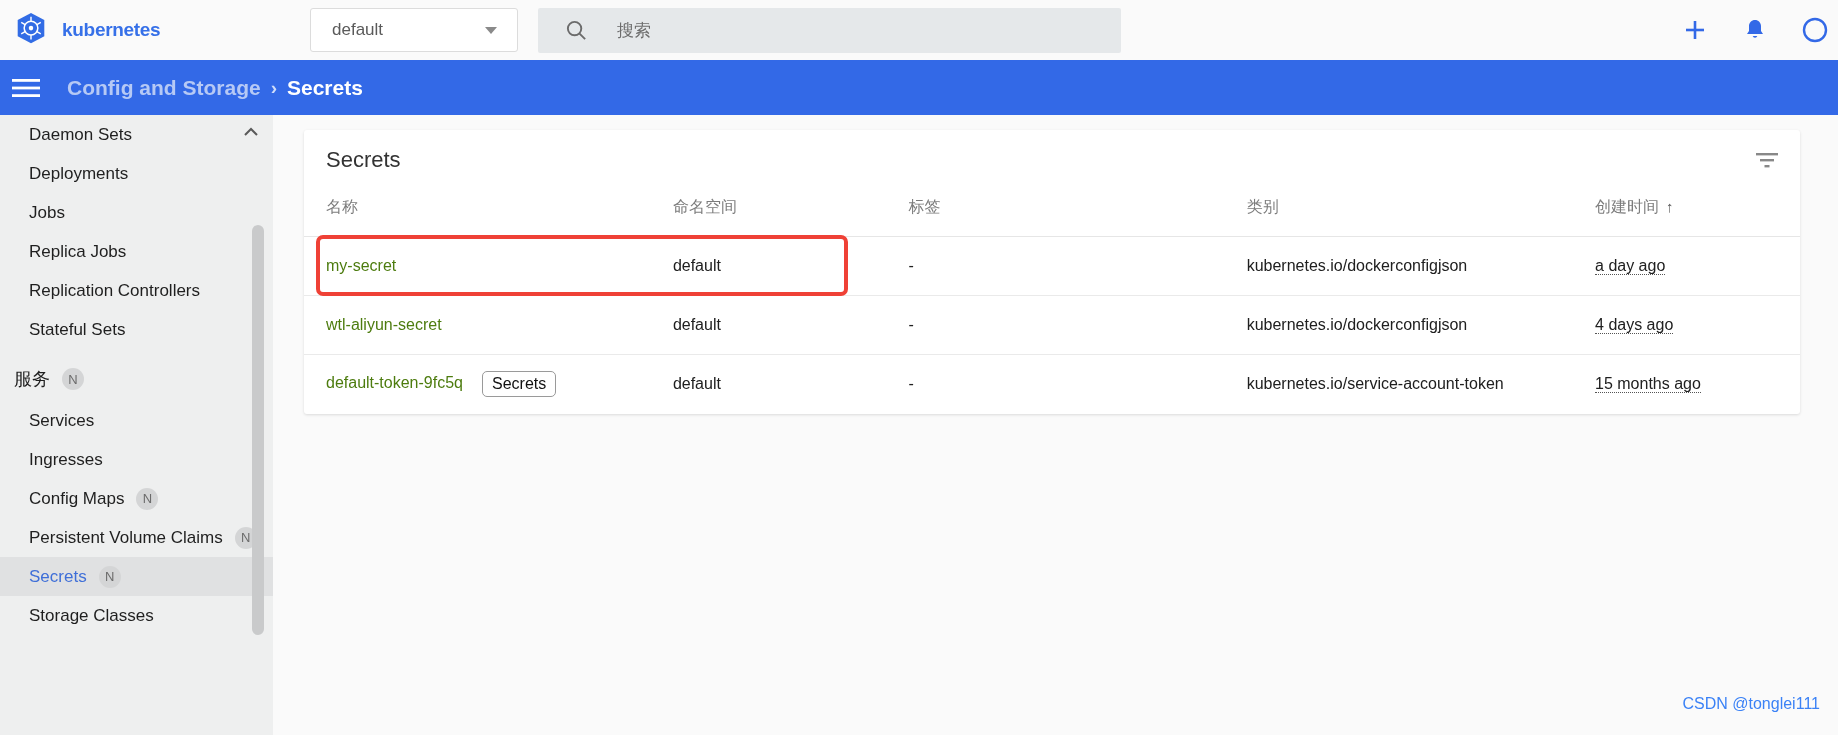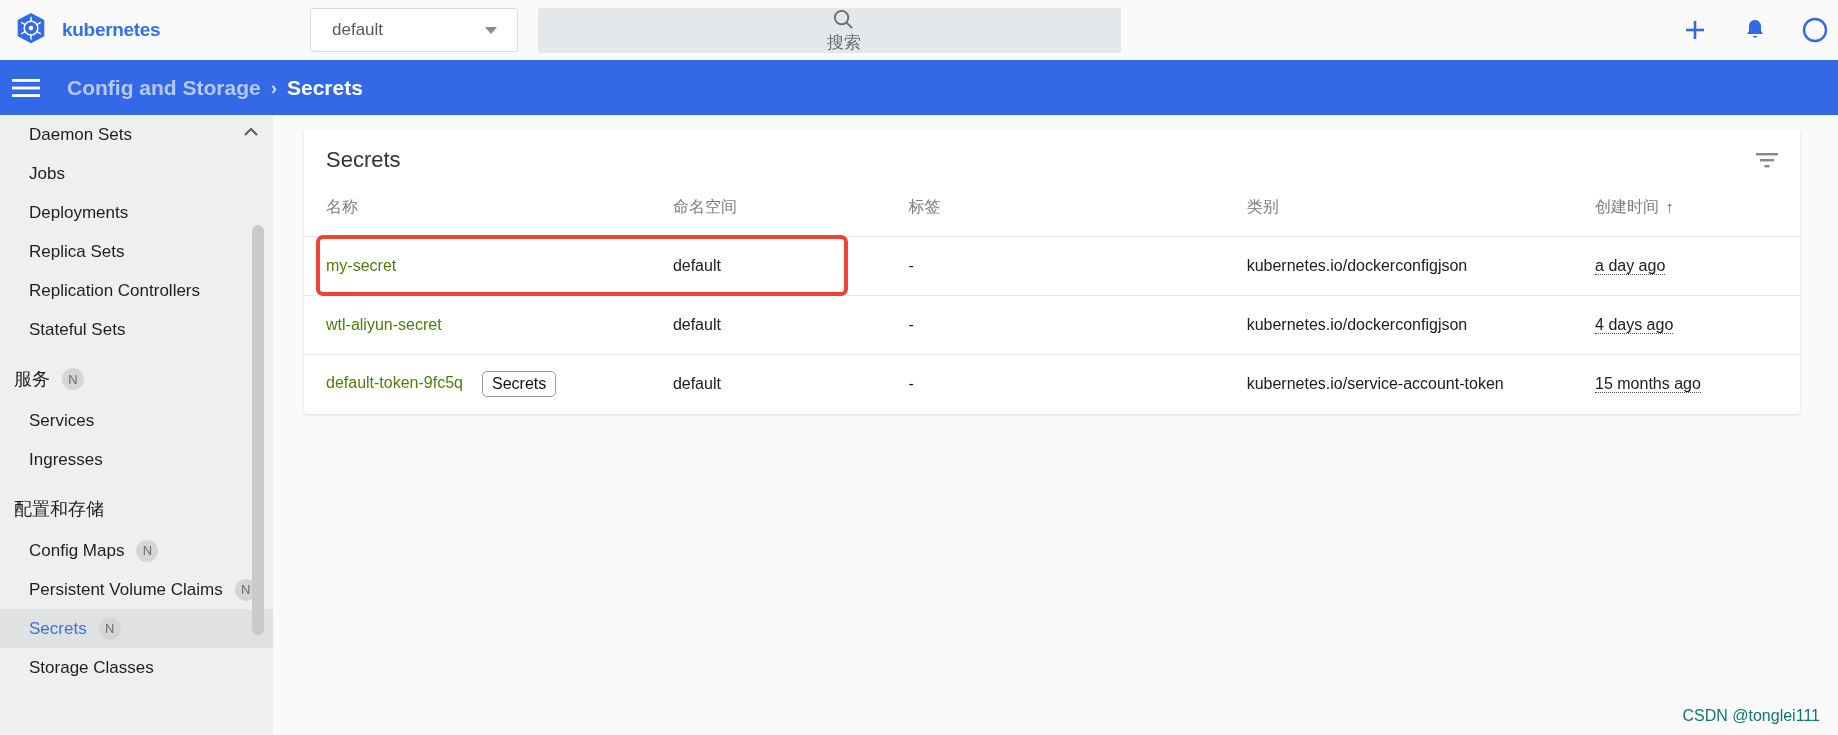--- a/index.html
+++ b/index.html
@@ -27,21 +27,21 @@
     margin-left: 8px;
   }
   .ns-select .val { font-size: 17px; color: #5a5a5a; margin-left: 21px; }
   .ns-caret {
     position: absolute; right: 20px; top: 50%; margin-top: -3px;
     width: 0; height: 0; border-left: 6px solid transparent;
     border-right: 6px solid transparent; border-top: 7px solid #8a8a8a;
   }
   .searchbox {
     margin-left: 20px; width: 583px; height: 45px; background: #e5e8ea;
-    display: flex; align-items: center; border-radius: 2px; flex-direction: column;
+    display: flex; align-items: center; border-radius: 2px;
   }
   .search-icon { margin-left: 27px; width: 23px; height: 23px; flex: 0 0 23px; }
   .search-ph { margin-left: 29px; font-size: 17px; color: #6d6d6d; }
 
   .top-actions {
     position: absolute; right: 0; top: 0; height: 60px;
     display: flex; align-items: center; gap: 30px; padding-right: 8px;
   }
   .top-icon { width: 30px; height: 30px; cursor: pointer; }
 
@@ -130,22 +130,22 @@
     margin-left: 19px; vertical-align: middle;
   }
 
   
   .annot {
     position: absolute; border: 4px solid #ef4136; border-radius: 7px;
     pointer-events: none;
   }
 
   .watermark {
-    position: absolute; right: 18px; bottom: 10px;
-    font-size: 16px; color: #0f766e;
+    position: absolute; right: 18px; bottom: 22px;
+    font-size: 16px; color: #3b82f6;
   }
 </style>
 </head>
 <body>
 
 <div class="topbar">
   <div class="brand">
     <span class="k8s-logo">
       <svg viewBox="0 0 40 40" width="38" height="38">
         <polygon points="20,2 34,9.5 34,26.5 20,34 6,26.5 6,9.5" fill="#326ce5"></polygon>
@@ -214,46 +214,43 @@
 </div>
 
 <div class="body-wrap">
 
   <div class="sidebar">
     <div id="nav-list">
         <div class="nav-item">
           <span class="nav-label">Daemon Sets</span>
         </div>
         <div class="nav-item">
+          <span class="nav-label">Deployments</span>
+        </div>
+        <div class="nav-item">
           <span class="nav-label">Jobs</span>
         </div>
         <div class="nav-item">
-          <span class="nav-label">Deployments</span>
-        </div>
-        <div class="nav-item">
-          <span class="nav-label">Replica Sets</span>
+          <span class="nav-label">Replica Jobs</span>
         </div>
         <div class="nav-item">
           <span class="nav-label">Replication Controllers</span>
         </div>
         <div class="nav-item">
           <span class="nav-label">Stateful Sets</span>
         </div>
         <div class="nav-group">
           <span class="nav-label">服务</span>
           <span class="badge-n">N</span>
         </div>
         <div class="nav-item">
           <span class="nav-label">Services</span>
         </div>
         <div class="nav-item">
           <span class="nav-label">Ingresses</span>
-        </div>
-        <div class="nav-group">
-          <span class="nav-label">配置和存储</span>
         </div>
         <div class="nav-item">
           <span class="nav-label">Config Maps</span>
           <span class="badge-n">N</span>
         </div>
         <div class="nav-item">
           <span class="nav-label">Persistent Volume Claims</span>
           <span class="badge-n">N</span>
         </div>
         <div class="nav-item active">

